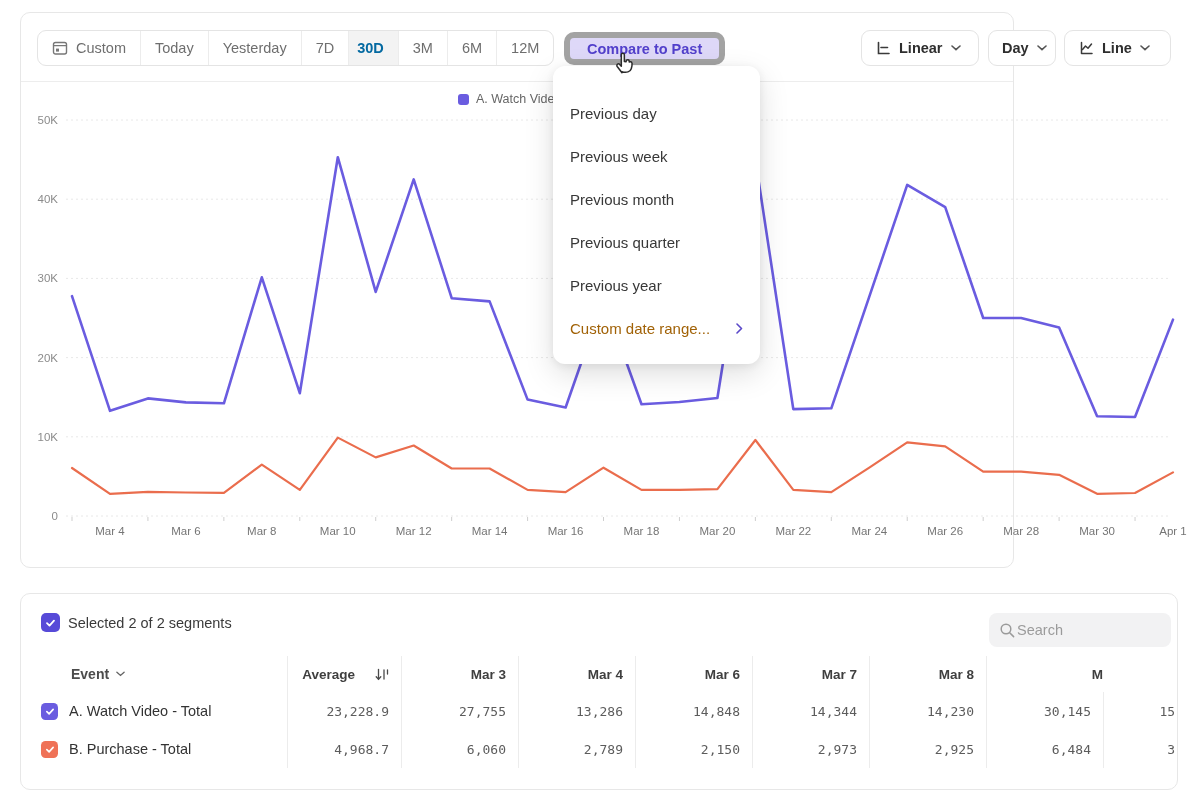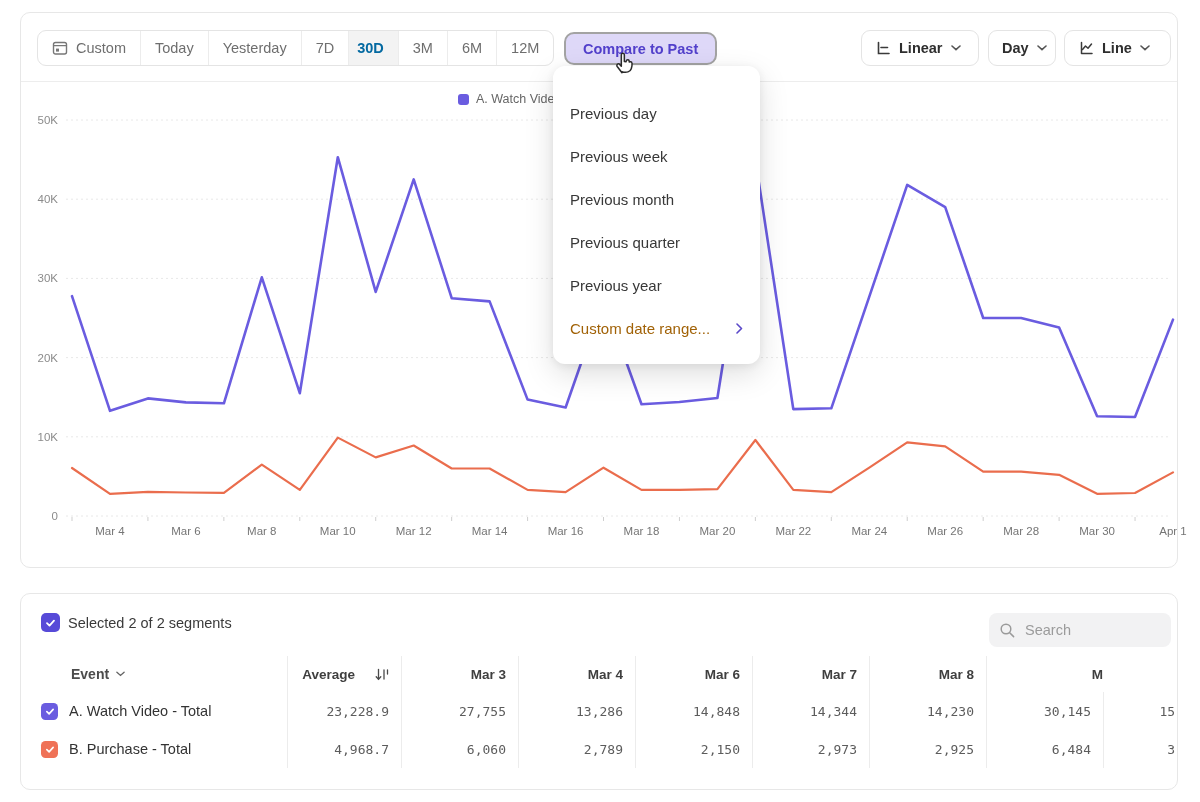--- a/index.html
+++ b/index.html
@@ -1,33 +1,33 @@
 <!DOCTYPE html>
 <html><head>
 <meta charset="utf-8">
 <style>
   * { margin:0; padding:0; box-sizing:border-box; }
   html,body { width:1200px; height:802px; background:#ffffff; overflow:hidden;
               font-family:"Liberation Sans", sans-serif; }
   .page { position:relative; width:1200px; height:802px; }
 
   .card { position:absolute; background:#fff; border:1px solid #e7e7e7; border-radius:10px; }
-  #chart-card { left:20px; top:12px; width:1158px; height:556px; }
+  #chart-card { left:20px; top:12px; width:994px; height:556px; }
   #table-card { left:20px; top:593px; width:1158px; height:197px; overflow:hidden; }
 
   
   .seg-group { position:absolute; left:16px; top:17px; height:36px; display:flex; align-items:stretch;
                border:1px solid #e4e4e4; border-radius:9px; overflow:hidden; background:#fff; }
   .seg { display:flex; align-items:center; gap:8px; padding:0 14px; font-size:14.5px; color:#6e6e6e;
          border-left:1px solid #ececec; cursor:pointer; white-space:nowrap; }
   .seg:first-child { border-left:none; }
   .seg.active { background:#f3f3f3; color:#0369a1; font-weight:bold;padding-left:8px; }
 
   .compare-btn { position:absolute; left:543px; top:19px; height:33px; padding:0 17px;
-                 display:flex; align-items:center; background:#ded8f8; border:2px solid #a3a3a3;
+                 display:flex; align-items:center; background:#ded8f8; border:6px solid #a3a3a3;
                  border-radius:10px; color:#5240cb; font-size:14.5px; font-weight:bold; cursor:pointer; }
 
   .tool-btn { position:absolute; top:17px; height:36px; display:flex; align-items:center; gap:8px;
               padding:0 13px; border:1px solid #e4e4e4; border-radius:9px; background:#fff;
               font-size:14.5px; font-weight:bold; color:#2e2e2e; cursor:pointer; }
   #btn-linear { left:840px; width:118px; }
   #btn-day    { left:967px; width:68px;  }
   #btn-line   { left:1043px; width:107px; }
 
   .chev { flex:0 0 auto; }
@@ -54,21 +54,21 @@
                color:#383838; cursor:pointer; }
   .menu-item.custom { color:#a16207; justify-content:space-between; }
 
   .cursor-hand { position:absolute; left:612px; top:50px; z-index:30; pointer-events:none; }
 
   
   .sel-check { position:absolute; left:20px; top:19px; width:19px; height:19px; border-radius:5px;
                display:flex; align-items:center; justify-content:center; cursor:pointer; }
   .sel-label { position:absolute; left:47px; top:21px; font-size:14.5px; color:#3a3a3a; }
   .search-box { position:absolute; left:968px; top:19px; width:182px; height:34px; background:#f2f2f3;
-                border-radius:8px; display:flex; align-items:center; padding:0 10px; gap:9px; }
+                border-radius:8px; display:flex; align-items:center; padding:0 10px; gap:1px; }
   .search-box input { border:none; outline:none; background:transparent; font-size:14.5px; color:#333;
                       width:130px; font-family:"Liberation Sans",sans-serif; }
   .search-box input::placeholder { color:#9b9b9b; }
 
   .tbl { position:absolute; left:0; top:62px; width:1162px; }
   .trow { display:grid; grid-template-columns:266px 114px repeat(6,117px) 80px; align-items:center; }
   .trow.head { height:36px; }
   .trow.data { height:38px; }
   .cell { height:100%; display:flex; align-items:center; }
   .cell + .cell { border-left:1px solid #ececec; }

